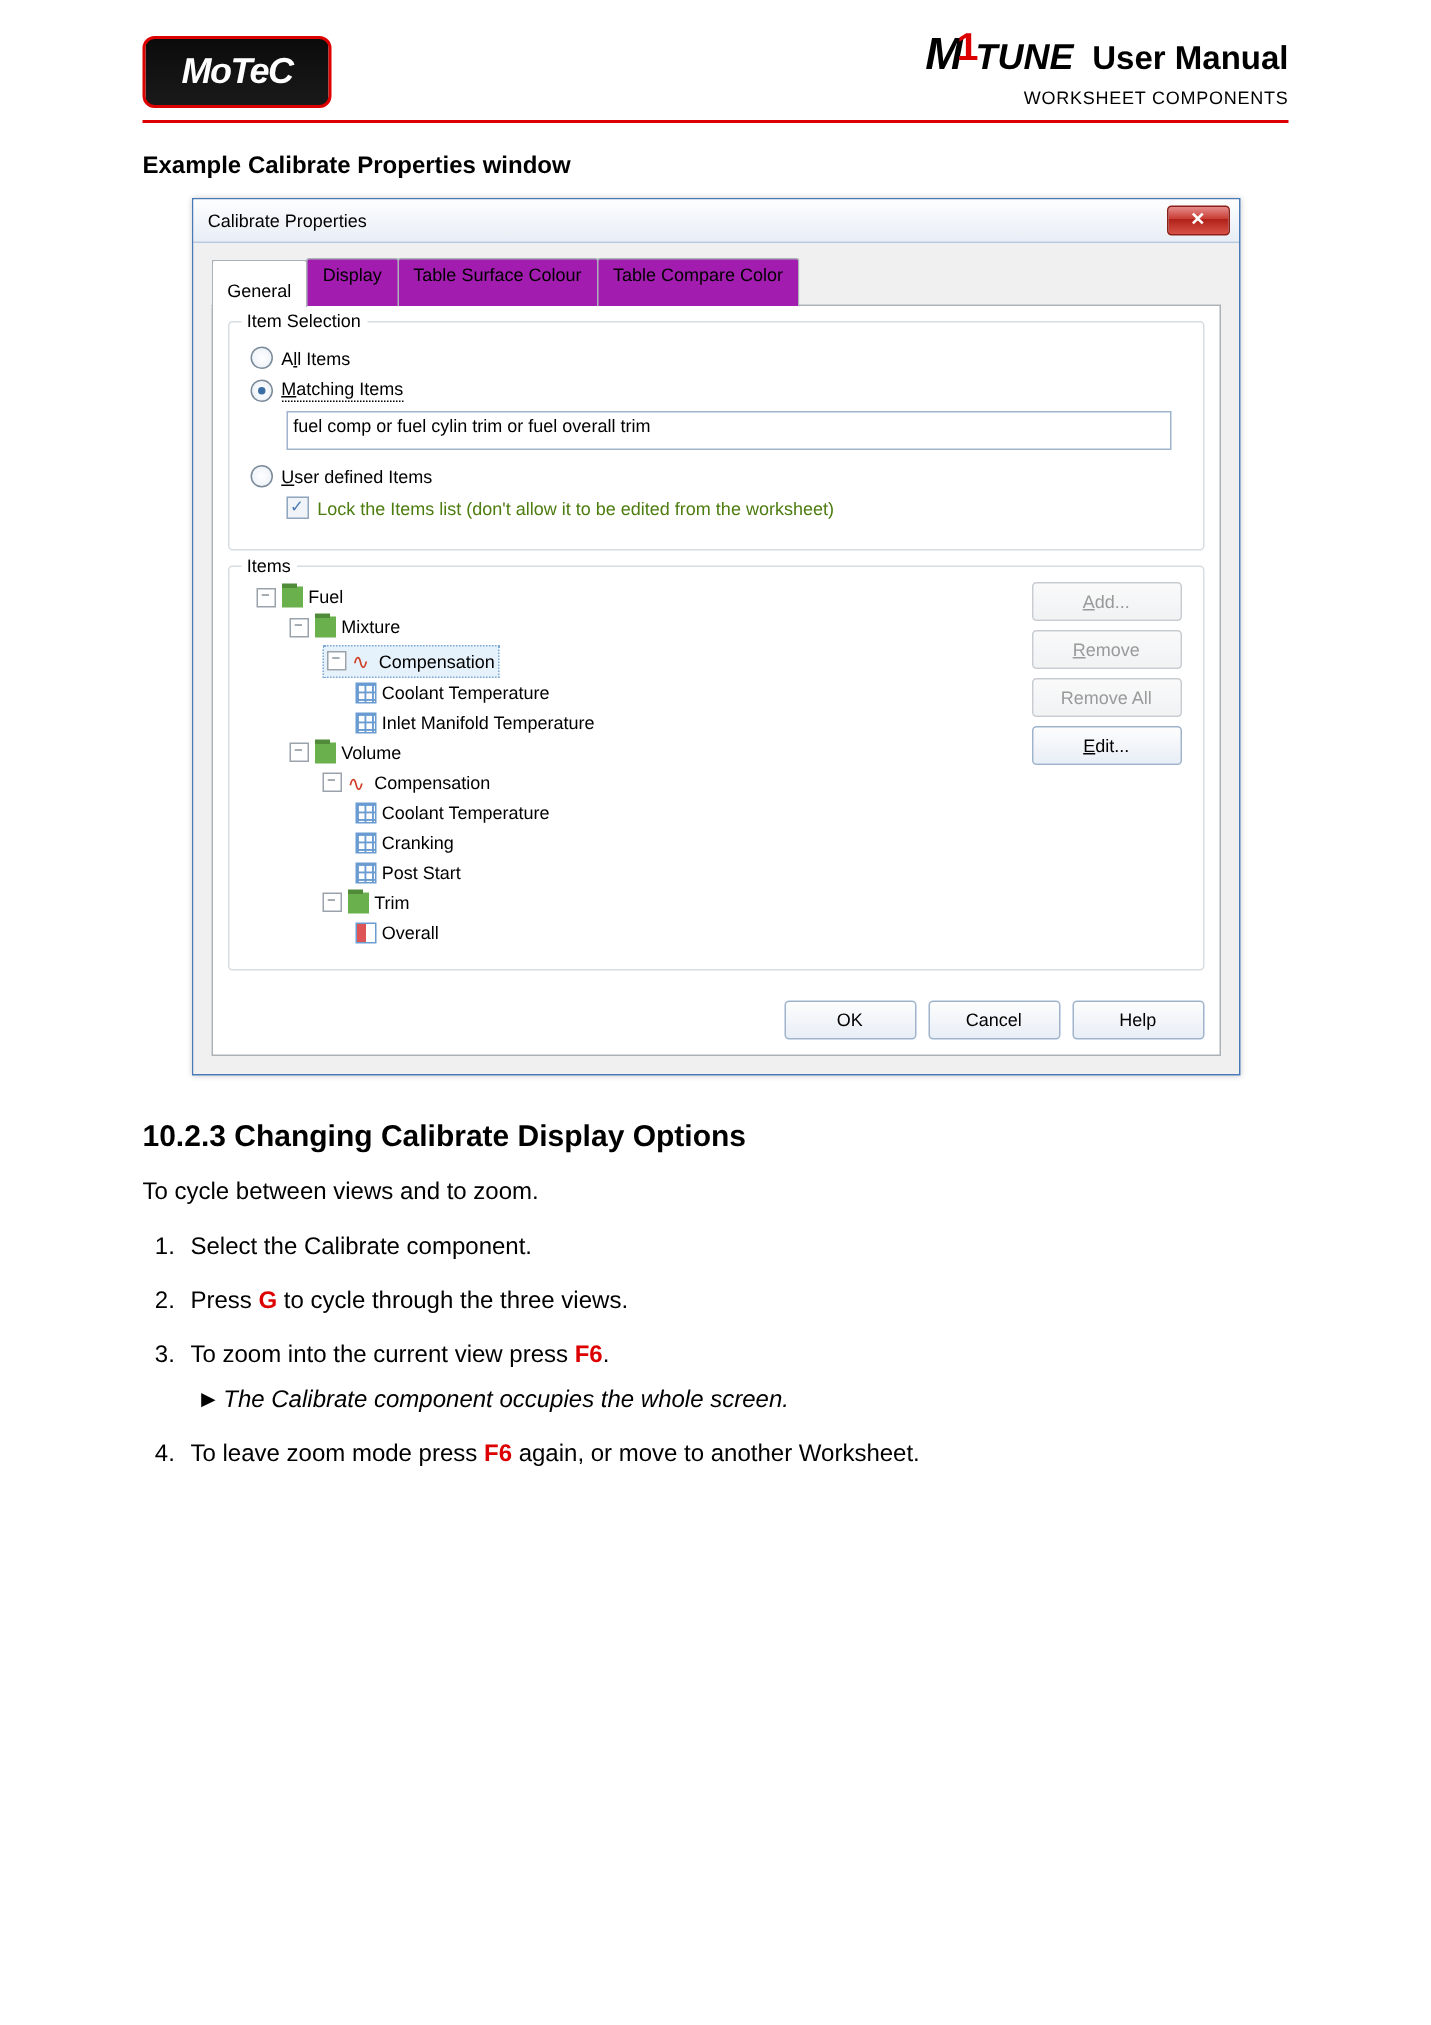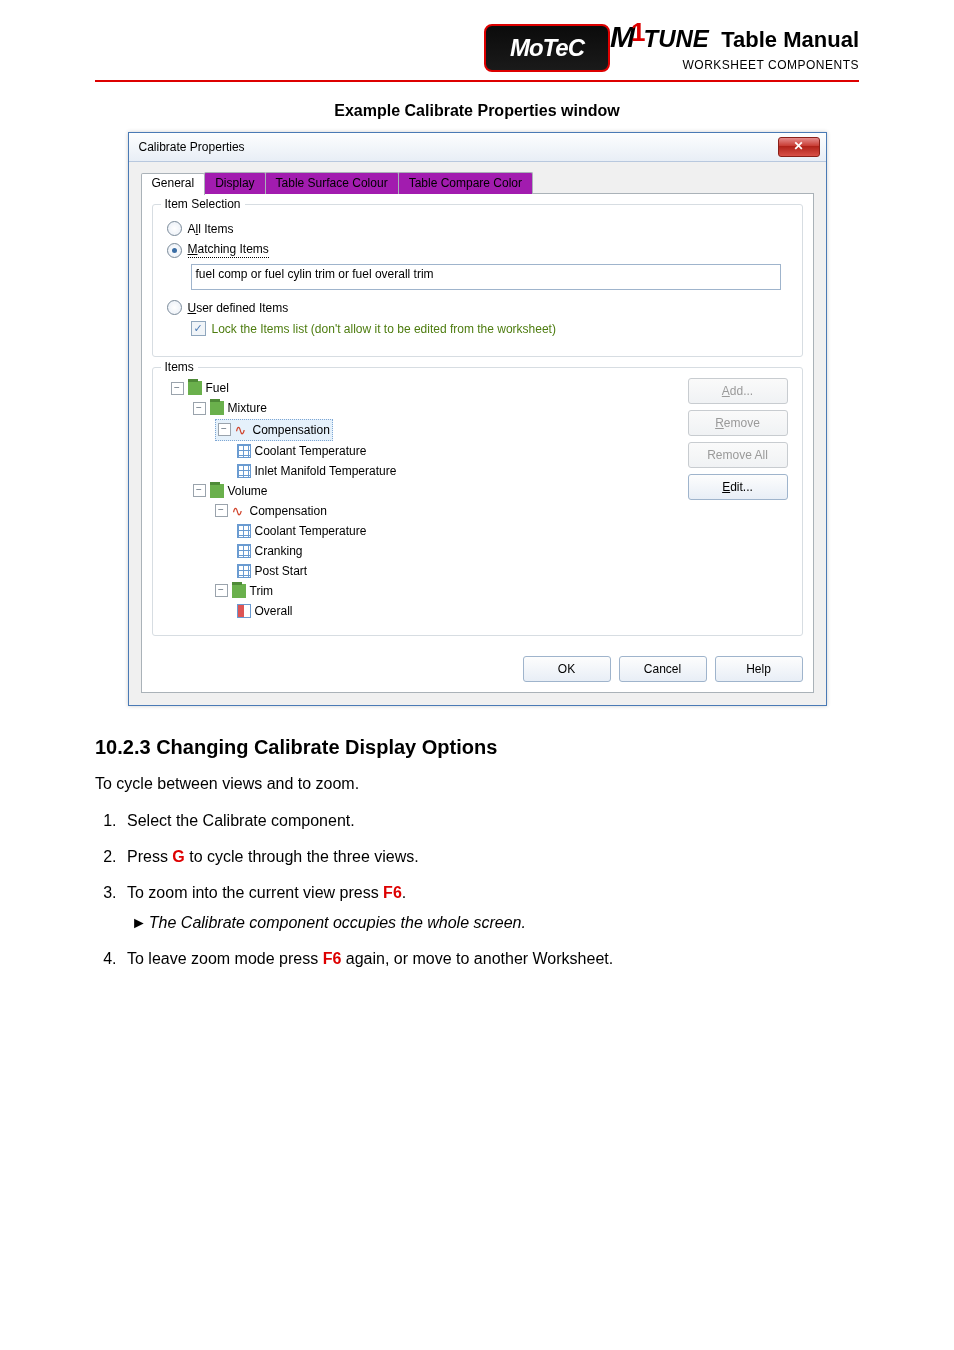--- a/index.html
+++ b/index.html
@@ -9,21 +9,21 @@
     background: #fff;
     color: #000;
     width: 954px;
   }
   .page {
     padding: 20px 95px 60px 95px;
   }
   .header-row {
     display: flex;
     align-items: flex-end;
-    justify-content: flex-end;
+    justify-content: space-between;
     margin-bottom: 2px;
   }
   .motec-logo {
     width: 122px;
     height: 44px;
     background: linear-gradient(#0b0b0b,#1a1a1a);
     border: 2px solid #d00;
     border-radius: 8px;
     position: relative;
     display: flex;
@@ -74,21 +74,21 @@
     margin-top: 4px;
   }
   .hr-red {
     border: none;
     border-top: 2px solid #d00;
     margin: 8px 0 20px 0;
   }
   .caption {
     font-weight: 700;
     font-size: 16px;
-    text-align: center;
+    text-align: left;
     margin: 10px 0 12px 0;
   }
   .dialog {
     width: 697px;
     margin: 0 auto;
     border: 1px solid #4a7ab5;
     box-shadow: 0 0 4px rgba(0,0,0,.2);
     font-family: "Segoe UI", Tahoma, sans-serif;
     font-size: 12px;
     background: #fff;
@@ -131,21 +131,21 @@
     border-bottom: none;
     position: relative;
     border-radius: 2px 2px 0 0;
     font-size: 12px;
     margin-right: -1px;
   }
   .tab.active {
     background: #fff;
     z-index: 2;
     top: 1px;
-    padding-top: 2px;
+    padding-top: 13px;
   }
   .tabpanel {
     border: 1px solid #aab2b8;
     background: #fff;
     padding: 10px;
   }
   .groupbox {
     border: 1px solid #d7dde2;
     border-radius: 3px;
     padding: 10px 14px 14px 14px;
@@ -353,21 +353,21 @@
   <div class="header-row">
     <div class="motec-logo">
       <span>MoTeC</span>
     </div>
     <div class="right-header">
       <span class="mtune">
         <span class="m">M</span>
         <span class="one">1</span>
         <span class="tune">TUNE</span>
       </span>
-      <span class="usermanual">Table Manual</span>
+      <span class="usermanual">User Manual</span>
       <div class="subheader">WORKSHEET COMPONENTS</div>
     </div>
   </div>
   <hr class="hr-red">
 
   <div class="caption">Example Calibrate Properties window</div>
 
   <div class="dialog">
     <div class="titlebar">
       <span>Calibrate Properties</span>

